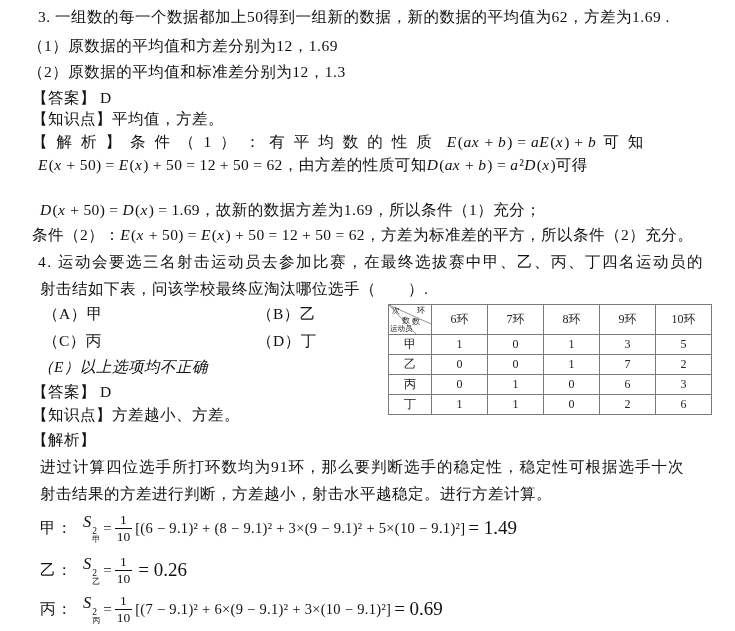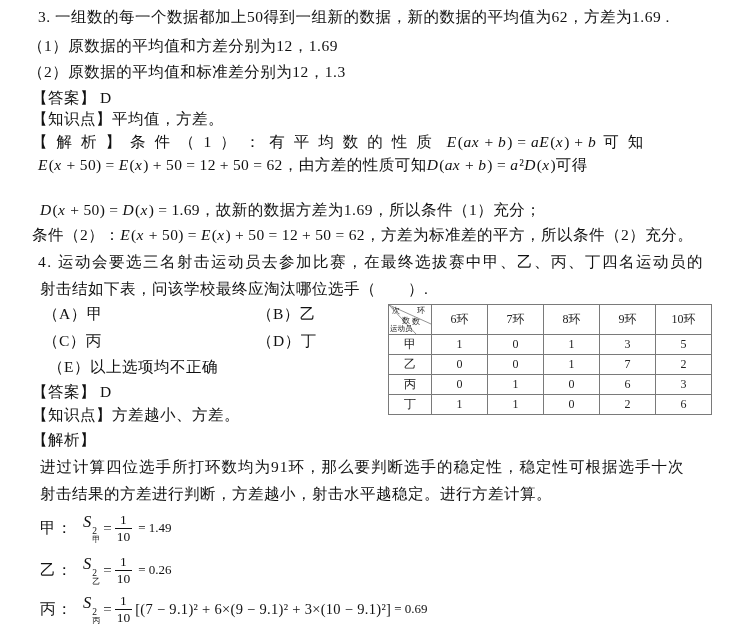--- a/index.html
+++ b/index.html
@@ -23,21 +23,21 @@
   .l-m1{left:38px;top:155px;}
   .l-m2{left:40px;top:200px;text-align:right;}
   .l-m3{left:32px;top:225px;}
   
   .l-p4stem1{left:38px;top:252px;letter-spacing:1.5px;}
   .l-p4stem2{left:40px;top:279px;}
   .l-optA{left:43px;top:304px;}
   .l-optB{left:257px;top:304px;}
   .l-optC{left:43px;top:331px;}
   .l-optD{left:257px;top:331px;}
-  .l-optE{left:48px;top:357px;}
+  .l-optE{left:38px;top:357px;font-style:italic;}
   .l-ans4{left:32px;top:382px;}
   .l-kp4{left:32px;top:405px;}
   .l-ana4{left:32px;top:430px;}
   .l-para1{left:40px;top:457px;letter-spacing:1px;}
   .l-para2{left:40px;top:484px;}
   .answer-letter{margin-left:4px;}
   
   .shoot-table{
     position:absolute;left:388px;top:304px;border-collapse:collapse;
     font-size:12px;color:#222;table-layout:fixed;
@@ -61,21 +61,21 @@
   .flabel{font-size:15.5px;margin-right:10px;letter-spacing:1px;}
   .svar{font-style:italic;font-size:16.5px;}
   .sstack{display:inline-flex;flex-direction:column;vertical-align:-7px;line-height:1;font-style:normal;margin-left:1px;}
   .sstack .ssup{font-size:9.5px;font-style:normal;}
   .sstack .ssub{font-size:8px;}
   .feq{font-size:15px;margin:0 3px;}
   .frac{display:inline-flex;flex-direction:column;text-align:center;font-size:13.5px;line-height:1.15;margin-right:3px;}
   .frac .num{display:block;border-bottom:1px solid #111;padding:0 4px;}
   .frac .den{display:block;padding:0 2px;}
   .fbody{font-size:14.5px;letter-spacing:0.3px;}
-  .fresult{font-size:13px;margin-left:3px;}
+  .fresult{font-size:19px;margin-left:3px;}
 </style>
 </head>
 <body>
 
 <div class="line l-p3stem">3. 一组数的每一个数据都加上50得到一组新的数据，新的数据的平均值为62，方差为1.69 .</div>
 <div class="line l-cond1">（1）原数据的平均值和方差分别为12，1.69</div>
 <div class="line l-cond2">（2）原数据的平均值和标准差分别为12，1.3</div>
 
 <div class="line l-ans3">
   <span class="bracket">【答案】</span><span class="answer-letter">D</span>
@@ -181,20 +181,21 @@
   <span class="flabel">甲：</span>
   <span class="svar"><span>S</span><span class="sstack">
         <span class="ssup">2</span>
         <span class="ssub">甲</span>
       </span></span>
   <span class="feq">=</span>
   <span class="frac">
       <span class="num">1</span>
       <span class="den">10</span>
     </span>
+  <span class="fbody">[(6 − 9.1)² + (8 − 9.1)² + 3×(9 − 9.1)² + 5×(10 − 9.1)²]</span>
   <span class="fresult">= 1.49</span>
 </div>
 
 <div class="formula f2">
   <span class="flabel">乙：</span>
   <span class="svar"><span>S</span><span class="sstack">
         <span class="ssup">2</span>
         <span class="ssub">乙</span>
       </span></span>
   <span class="feq">=</span>

